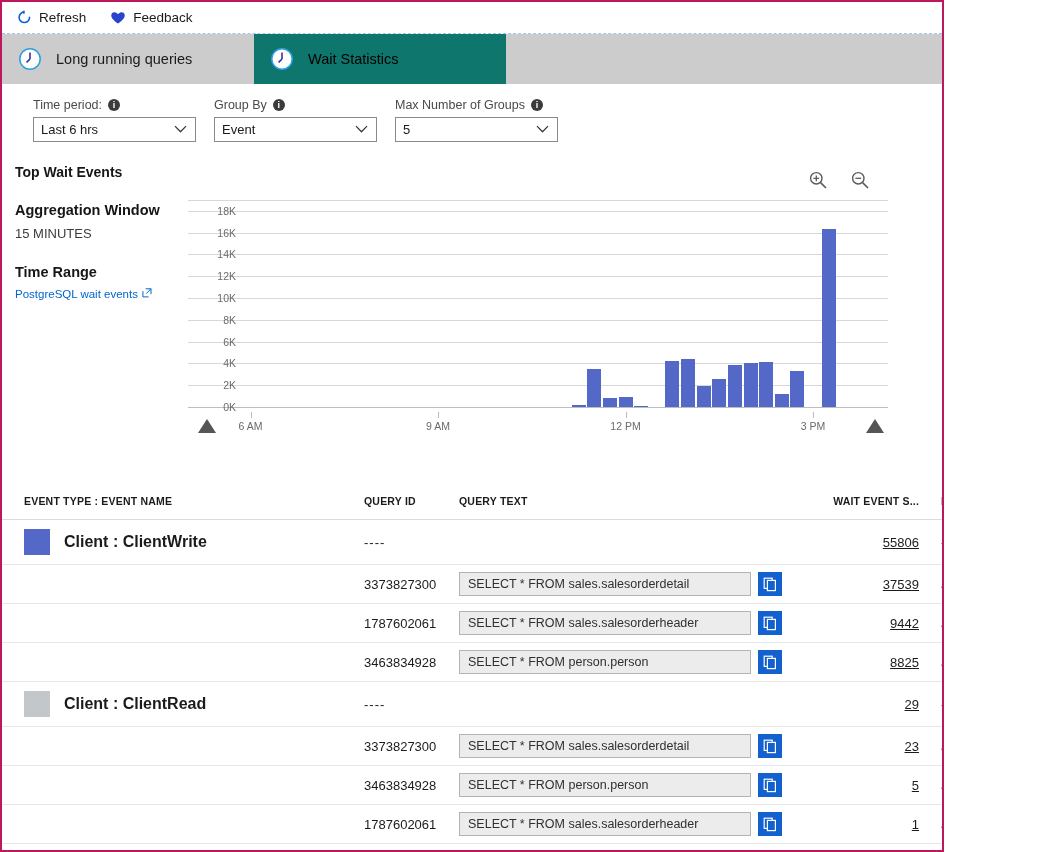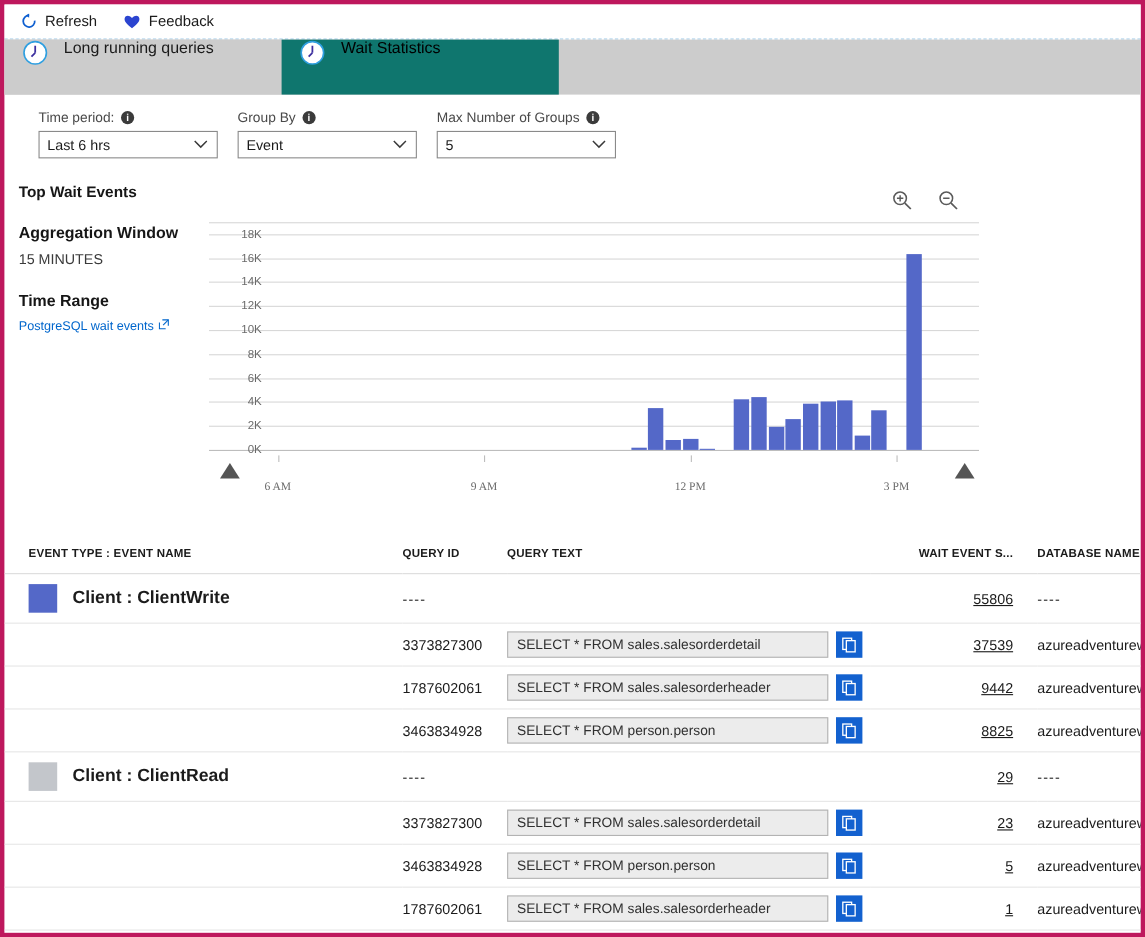--- a/index.html
+++ b/index.html
@@ -5,41 +5,41 @@
   html,body{margin:0;padding:0;}
   body{
     width:1041px;height:852px;
     background:#ffffff;
     font-family:"Liberation Sans", sans-serif;
     font-size:13px;
     color:#1b1b1b;
     overflow:hidden;
     position:relative;
   }
-  .page{position:relative;width:1041px;height:852px;box-sizing:border-box;border:4px solid #be185d;overflow:hidden;}
+  .page{position:relative;width:944px;height:852px;box-sizing:border-box;border:2px solid #be185d;overflow:hidden;}
 
   
   .cmdbar{
     height:31px;display:flex;align-items:center;gap:0px;
     padding-left:14px;background:#ffffff;
   }
   .cmd{
     display:flex;align-items:center;gap:7px;height:31px;
     padding:0 12px 0 0;margin-right:12px;cursor:pointer;
     font-size:13.5px;color:#1b1b1b;
   }
   .cmd .glyph{display:inline-flex;align-items:center;justify-content:center;width:16px;height:16px;}
   .cmd-label{white-space:nowrap;}
 
   .dashline{border-top:1px dashed #9ec9e8;height:0;margin:0;}
 
   
   .tabstrip{height:50px;background:#cccccc;display:flex;align-items:stretch;position:relative;}
   .tab{
-    display:flex;gap:14px;padding:0 26px 0 16px;
+    display:flex;align-items:center;gap:14px;padding:0 26px 0 16px;
     cursor:pointer;position:relative;background:#cccccc;min-width:210px;
   }
   .tab.active{background:#0f766e;}
   .tab .tabicon{width:24px;height:24px;flex:0 0 24px;}
   .tab .tablabel{font-size:14.5px;color:#1b1b1b;white-space:nowrap;}
   .tab.active .tablabel{color:#000;}
 
   
   .filters{display:flex;gap:18px;padding:14px 0 0 31px;}
   .filter{display:flex;flex-direction:column;}
@@ -75,21 +75,21 @@
   .plot{position:absolute;left:0;top:26px;width:700px;height:212px;}
   .ylabels{position:absolute;left:0;top:0;width:48px;height:212px;}
   .ylab{position:absolute;right:0;font-size:10.5px;color:#6b6b6b;transform:translateY(-50%);white-space:nowrap;}
   .grid{position:absolute;left:0;top:0;width:700px;height:212px;}
   .gline{position:absolute;left:0;width:700px;height:1px;background:#d8d8d8;}
   .gline.base{background:#bdbdbd;}
   .bars{position:absolute;left:0;top:0;width:700px;height:207px;}
   .bar{position:absolute;bottom:0;background:#5468c8;}
   .xaxis{position:absolute;left:0;top:238px;width:700px;height:30px;}
   .xtick{position:absolute;top:0;width:1px;height:6px;background:#bdbdbd;}
-  .xlab{position:absolute;top:23px;font-size:10.5px;color:#6b6b6b;transform:translateX(-50%);white-space:nowrap;font-family:Liberation Serif, serif;}
+  .xlab{position:absolute;top:8px;font-size:10.5px;color:#6b6b6b;transform:translateX(-50%);white-space:nowrap;}
   .handle{position:absolute;width:0;height:0;border-left:9px solid transparent;border-right:9px solid transparent;border-bottom:14px solid #555;cursor:pointer;}
 
   
   .tablewrap{position:absolute;left:0;top:481px;width:1039px;}
   table{width:100%;border-collapse:collapse;table-layout:fixed;}
   thead th{
     font-size:10.5px;font-weight:bold;color:#1b1b1b;letter-spacing:.2px;
     text-align:left;padding:12px 0 12px 0;border-bottom:1px solid #dcdcdc;
     white-space:nowrap;
   }

